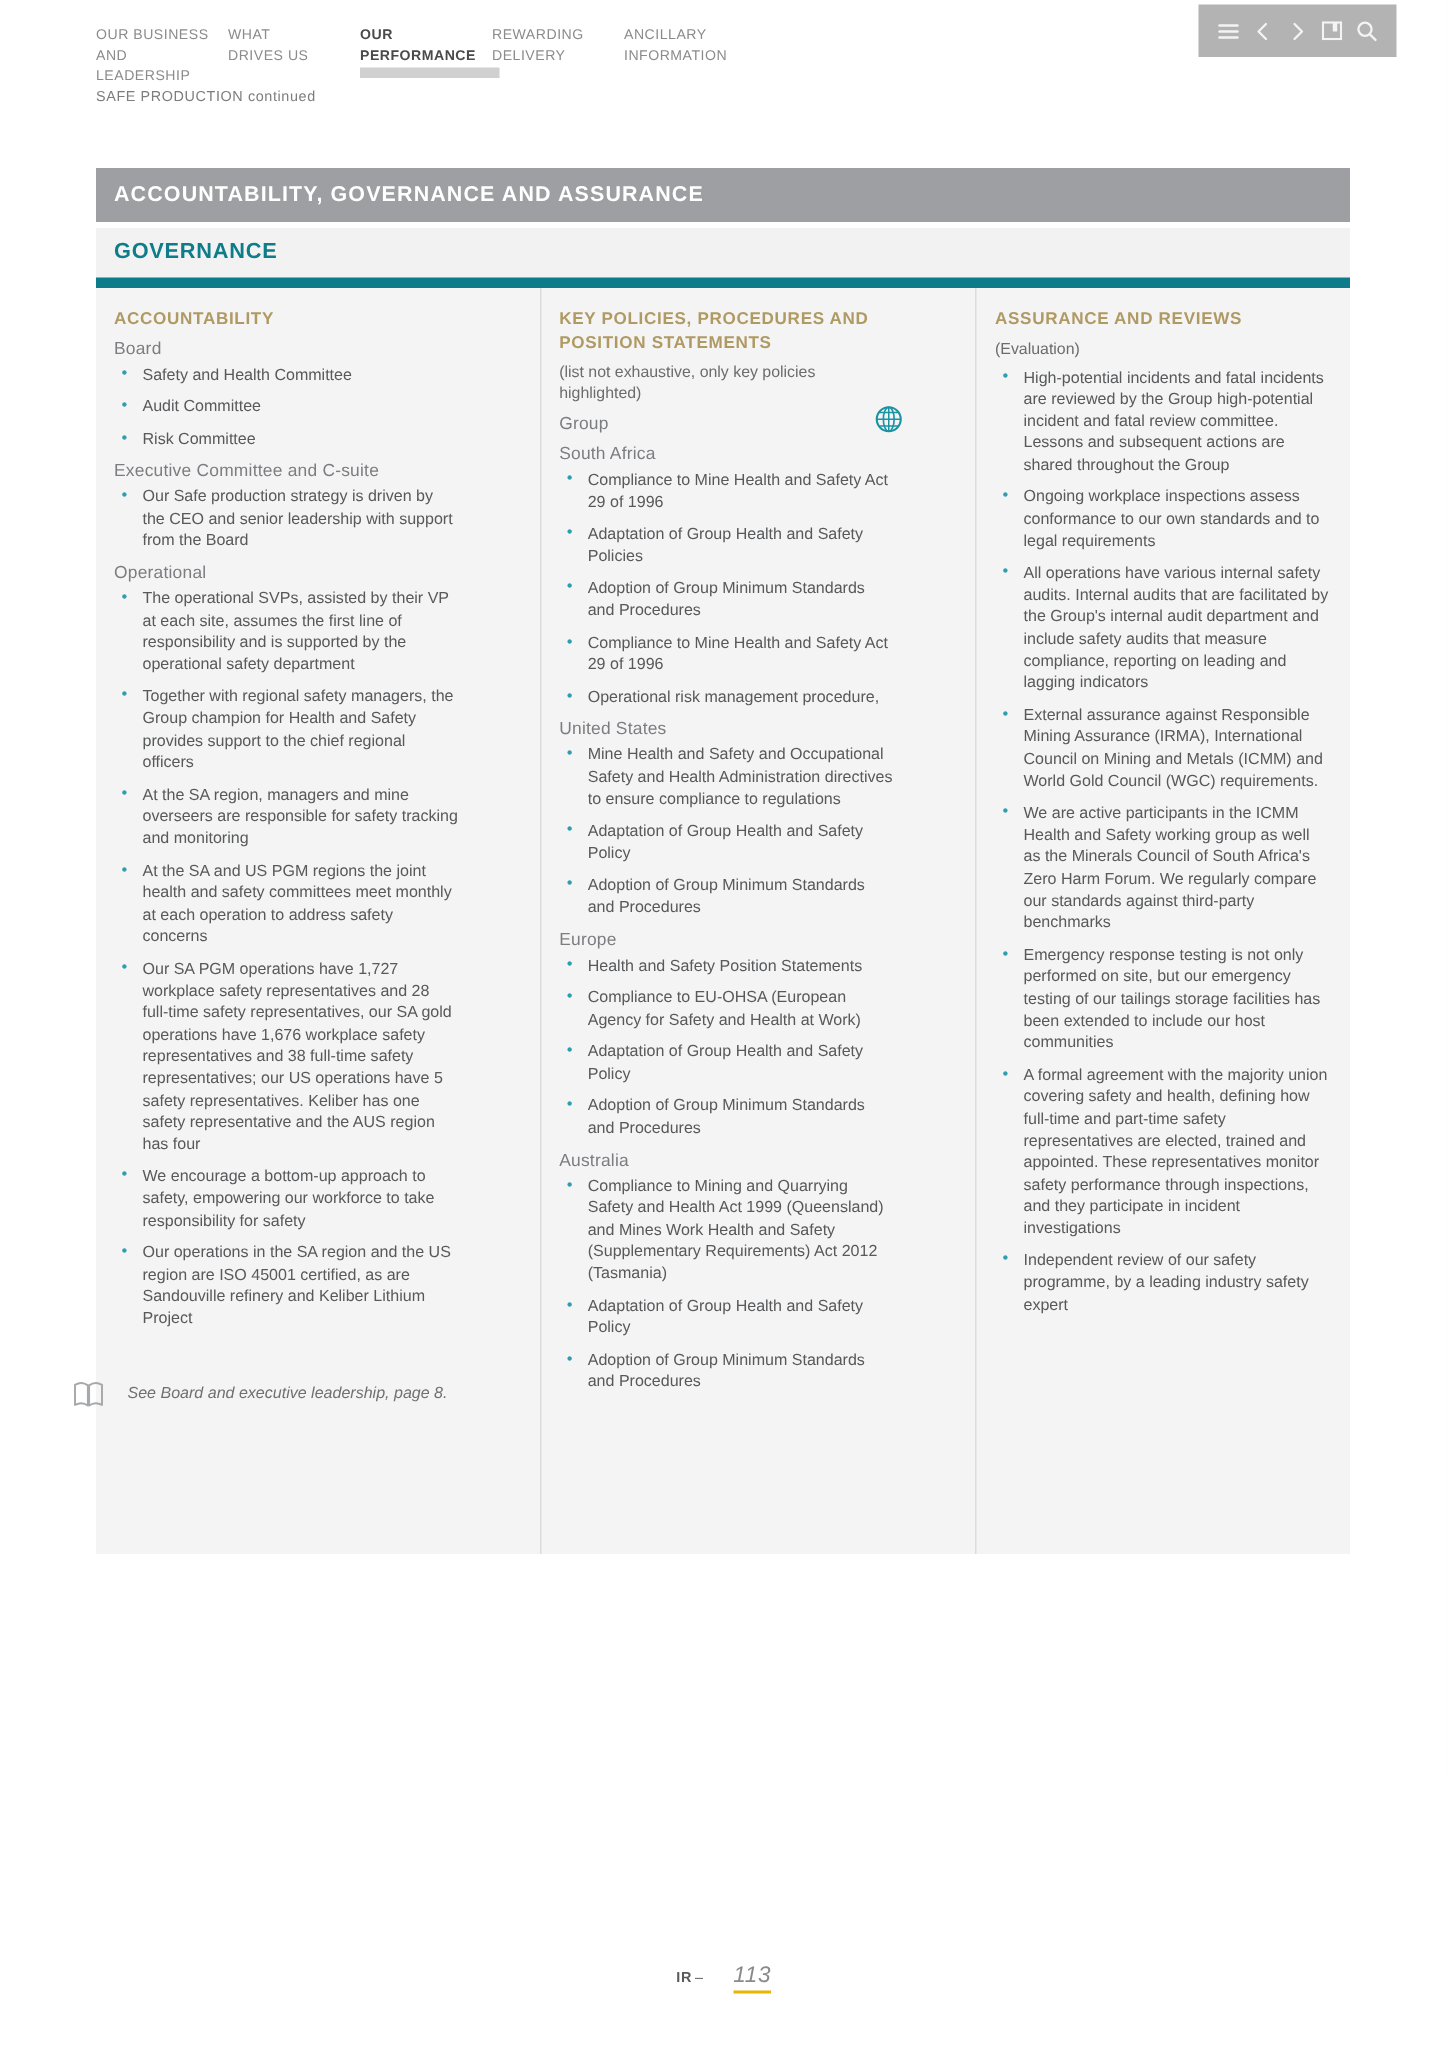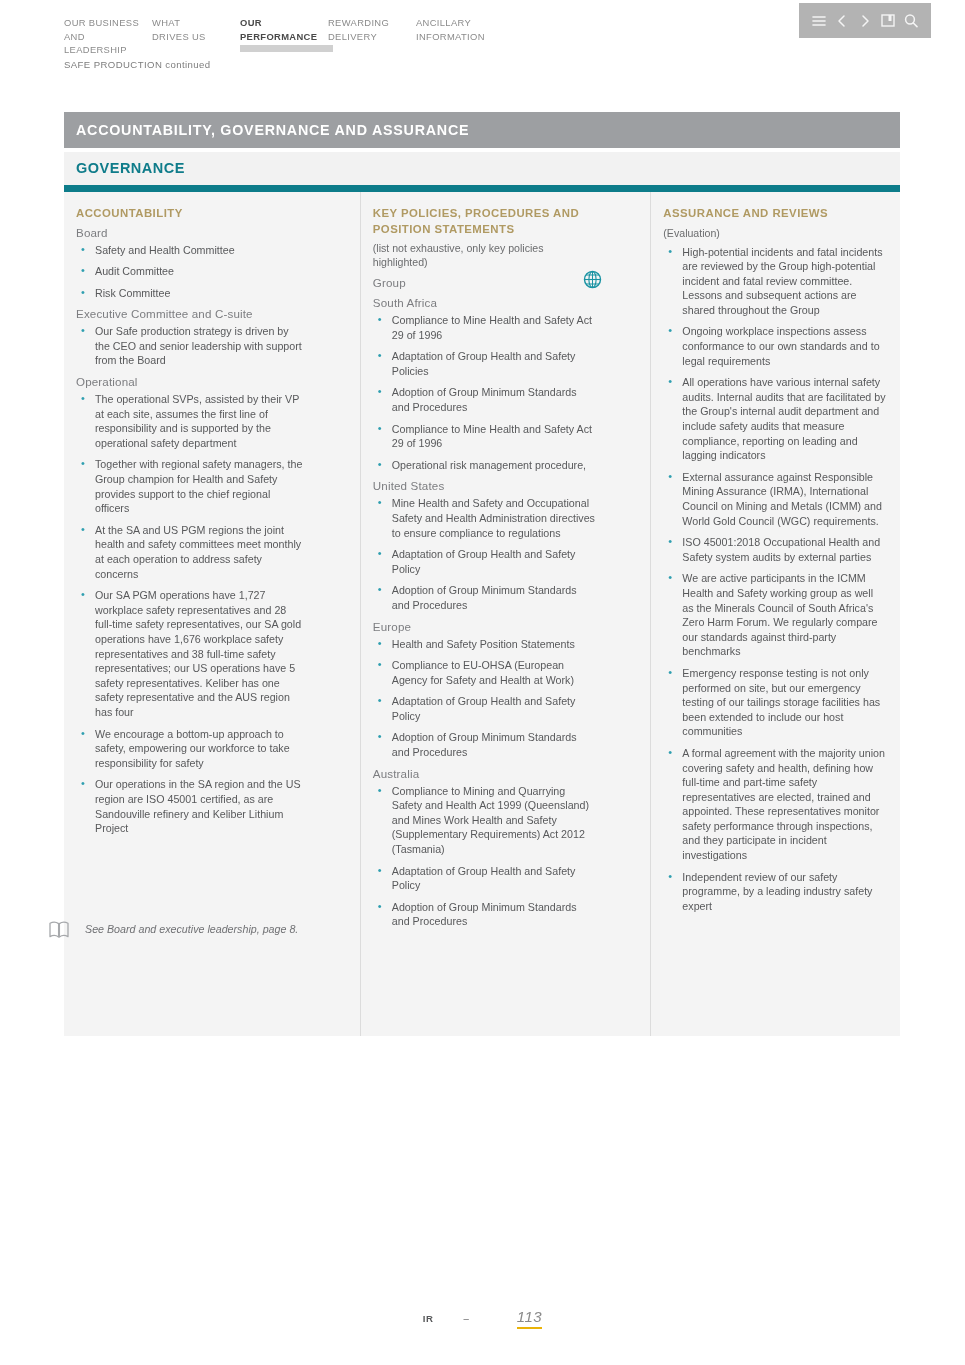--- a/index.html
+++ b/index.html
@@ -143,21 +143,21 @@
   }
 
   .globe {
     position: absolute; right: 8px; top: 78px;
     width: 19px; height: 19px;
   }
 
   
   .footer {
     position: absolute; left: 0; top: 1308px; width: 965px;
-    display: flex; align-items: baseline; justify-content: center; gap: 28px;
+    display: flex; align-items: baseline; justify-content: center;
   }
   .footer-ir {
     font-size: 9.6px; font-weight: bold; color: #58595b;
     letter-spacing: 0.5px;
   }
   .footer-dash { font-size: 9.6px; color: #58595b; margin-left: 2px; }
   .footer-page {
     font-size: 15px; color: #8a8a8a; font-style: italic;
     margin-left: 20px; padding-bottom: 2px;
     border-bottom: 2px solid #eab308;
@@ -252,20 +252,21 @@
 
         <div class="subhead">Executive Committee and C-suite</div>
         <ul class="blist">
           <li>Our Safe production strategy is driven by the CEO and senior leadership with support from the Board</li>
         </ul>
 
         <div class="subhead">Operational</div>
         <ul class="blist">
           <li>The operational SVPs, assisted by their VP at each site, assumes the first line of responsibility and is supported by the operational safety department</li>
           <li>Together with regional safety managers, the Group champion for Health and Safety provides support to the chief regional officers</li>
+          <li>At the SA region, managers and mine overseers are responsible for safety tracking and monitoring</li>
           <li>At the SA and US PGM regions the joint health and safety committees meet monthly at each operation to address safety concerns</li>
           <li>Our SA PGM operations have 1,727 workplace safety representatives and 28 full-time safety representatives, our SA gold operations have 1,676 workplace safety representatives and 38 full-time safety representatives; our US operations have 5 safety representatives. Keliber has one safety representative and the AUS region has four</li>
           <li>We encourage a bottom-up approach to safety, empowering our workforce to take responsibility for safety</li>
           <li>Our operations in the SA region and the US region are ISO 45001 certified, as are Sandouville refinery and Keliber Lithium Project</li>
         </ul>
 
         <div class="xref">
           <span class="book-icon">
             <svg width="22" height="20" viewBox="0 0 22 20">
               <path d="M2 3.2 C5 1.6 8.4 2 10.6 3.6 L10.6 17 C8.4 15.4 5 15 2 16.6 Z" fill="none" stroke="#a6a8ab" stroke-width="1.3" stroke-linejoin="round"></path>
@@ -326,21 +327,20 @@
       </div>
 
       <div class="col c3">
         <div class="coltitle">ASSURANCE AND REVIEWS</div>
         <div class="colnote">(Evaluation)</div>
         <ul class="blist">
           <li>High-potential incidents and fatal incidents are reviewed by the Group high-potential incident and fatal review committee. Lessons and subsequent actions are shared throughout the Group</li>
           <li>Ongoing workplace inspections assess conformance to our own standards and to legal requirements</li>
           <li>All operations have various internal safety audits. Internal audits that are facilitated by the Group's internal audit department and include safety audits that measure compliance, reporting on leading and lagging indicators</li>
           <li>External assurance against Responsible Mining Assurance (IRMA), International Council on Mining and Metals (ICMM) and World Gold Council (WGC) requirements.</li>
-          <li>ISO 45001:2018 Occupational Health and Safety system audits by external parties</li>
           <li>We are active participants in the ICMM Health and Safety working group as well as the Minerals Council of South Africa's Zero Harm Forum. We regularly compare our standards against third-party benchmarks</li>
           <li>Emergency response testing is not only performed on site, but our emergency testing of our tailings storage facilities has been extended to include our host communities</li>
           <li>A formal agreement with the majority union covering safety and health, defining how full-time and part-time safety representatives are elected, trained and appointed. These representatives monitor safety performance through inspections, and they participate in incident investigations</li>
           <li>Independent review of our safety programme, by a leading industry safety expert</li>
         </ul>
       </div>
 
     </div>
   </div>
 

